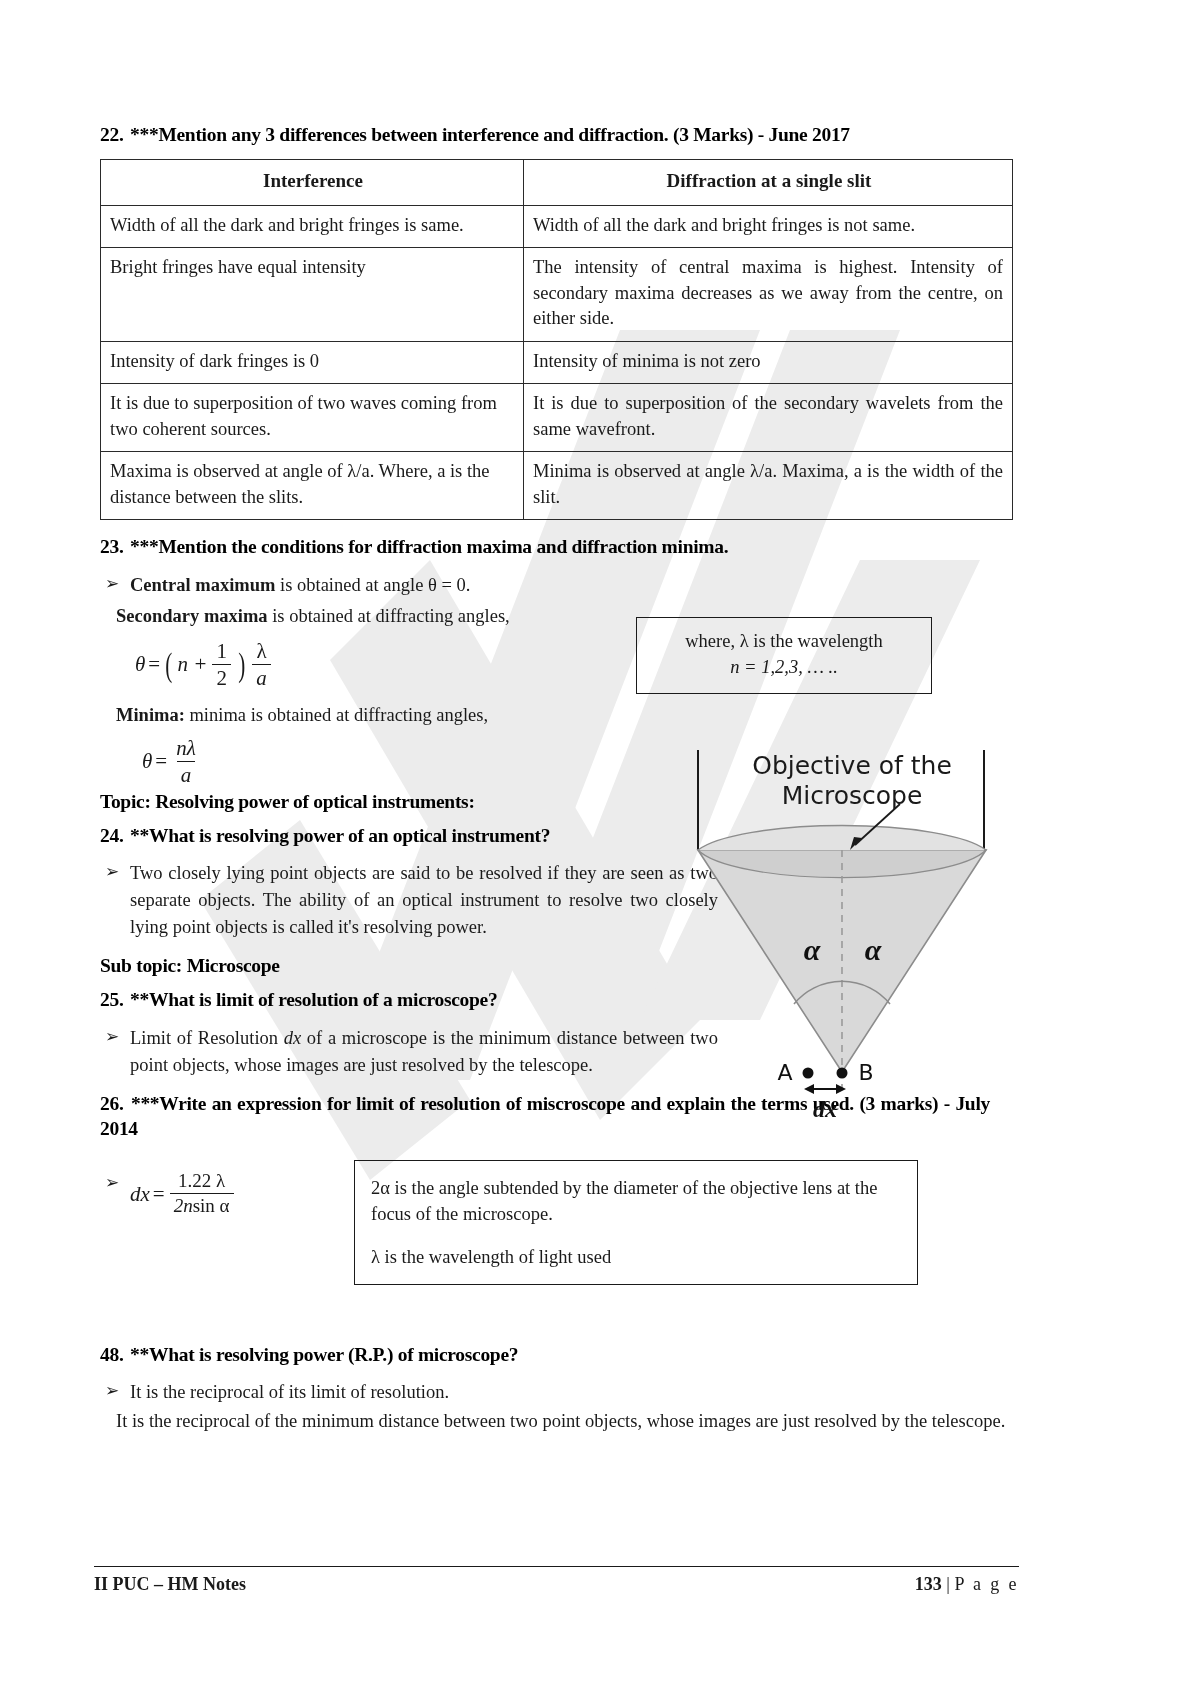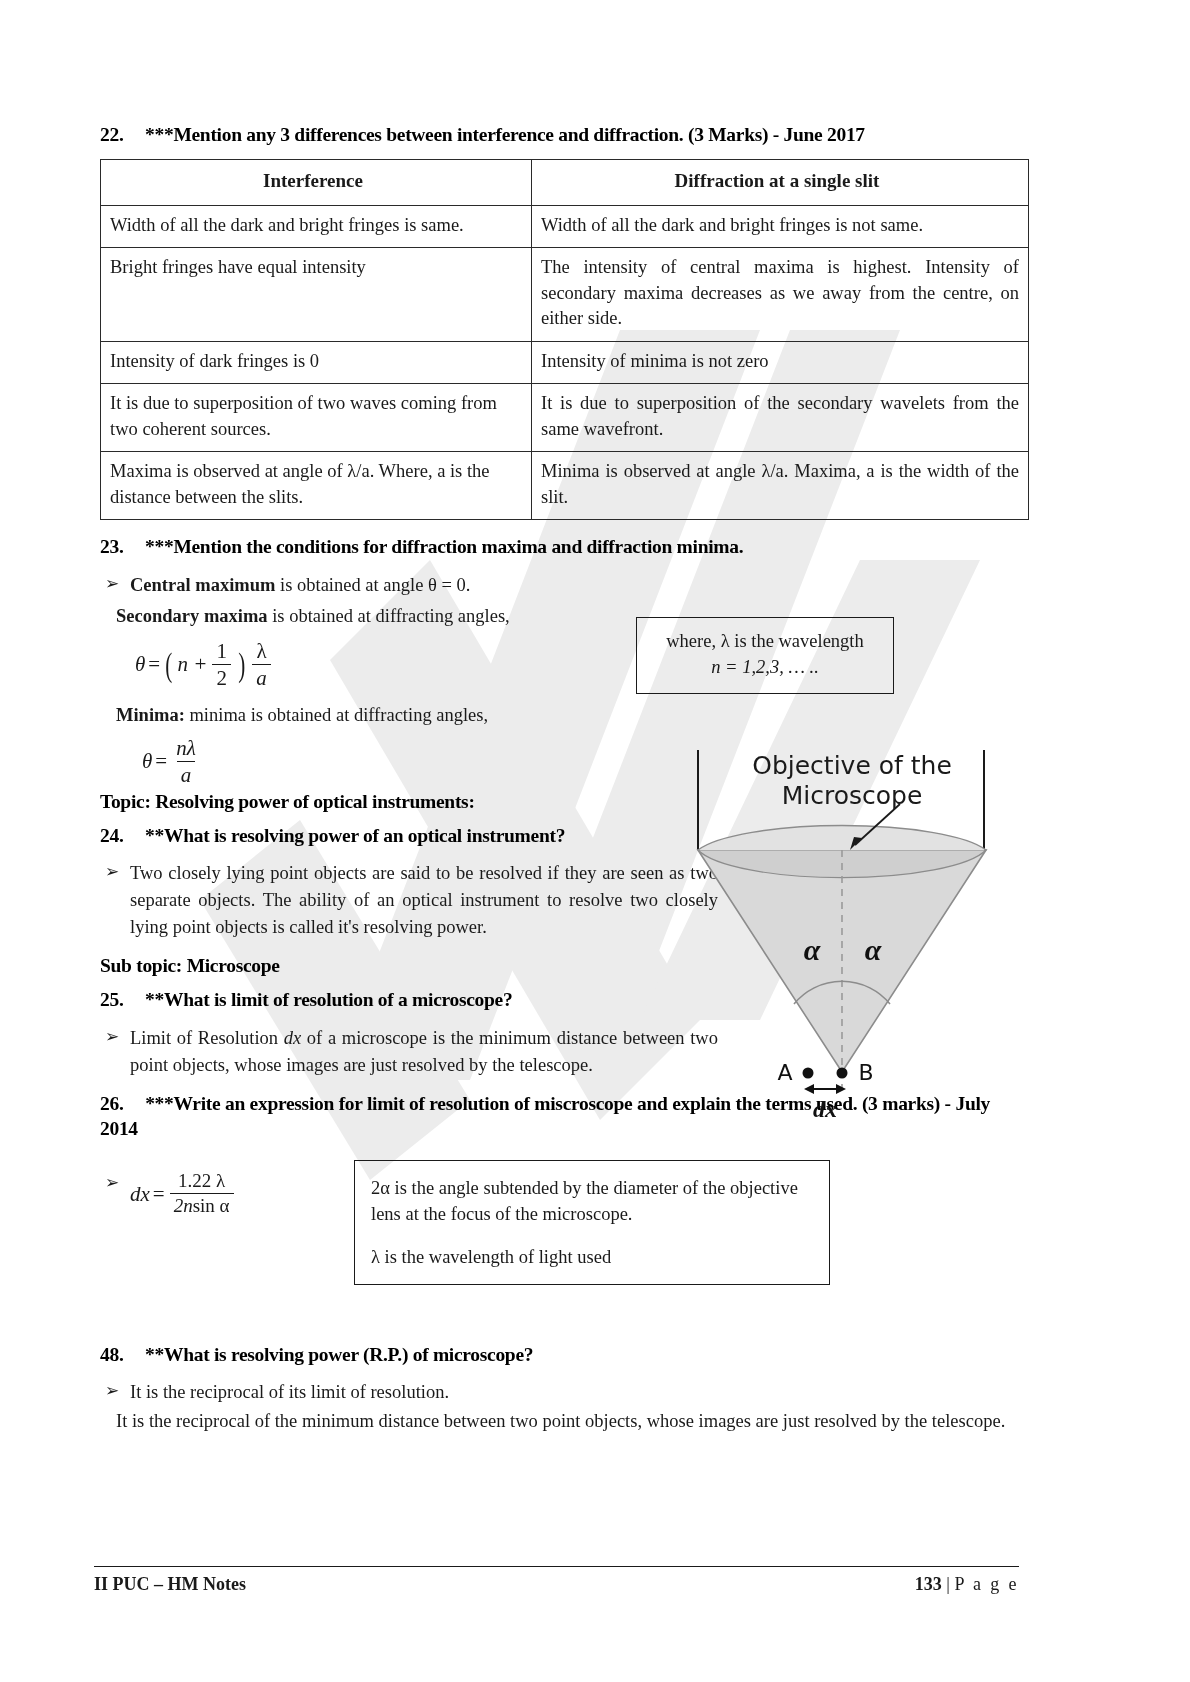--- a/index.html
+++ b/index.html
@@ -37,21 +37,21 @@
   
   .q-heading {
     font-family: "Liberation Serif", serif;
     font-weight: bold;
     font-size: 19.5px;
     line-height: 1.3;
     letter-spacing: -0.3px;
     margin: 0 0 12px 0;
     color: #000;
   }
-  .q-heading .qnum { margin-right: 17px; }
+  .q-heading .qnum { margin-right: 2px; }
 
   .topic-heading {
     font-family: "Liberation Serif", serif;
     font-weight: bold;
     font-size: 19.5px;
     letter-spacing: -0.3px;
     margin: 2px 0 10px 0;
     color: #000;
   }
 
@@ -67,21 +67,21 @@
     border: 1px solid #2a2a2a;
     padding: 7px 9px 9px 9px;
     font-size: 18.5px;
     line-height: 1.38;
     vertical-align: top;
   }
   table.diff-table th {
     text-align: center;
     font-weight: bold;
     font-size: 19px;
-    padding: 8px 12px 10px 6px;
+    padding: 8px 4px 10px 6px;
   }
   td.justify { text-align: justify; text-justify: inter-word; }
   .col-a { width: 412px; }
   .col-b { width: 478px; }
 
   
   .bullet-row {
     display: flex;
     align-items: flex-start;
     margin: 0 0 4px 0;
@@ -137,30 +137,30 @@
     border: 1.5px solid #1a1a1a;
     box-sizing: border-box;
     background: transparent;
     font-size: 18.5px;
     line-height: 1.42;
   }
   #where-box {
     position: absolute;
     left: 636px;
     top: 617px;
-    width: 258px;
+    width: 296px;
     padding: 10px 12px 12px 12px;
     text-align: center;
     z-index: 3;
   }
   #terms-box {
     position: absolute;
     left: 354px;
     top: 1160px;
-    width: 476px;
+    width: 564px;
     padding: 14px 16px 14px 16px;
     z-index: 3;
   }
   #terms-box p { margin: 0 0 16px 0; }
   #terms-box p:last-child { margin-bottom: 0; }
 
   
   #figure {
     position: absolute;
     left: 690px;

